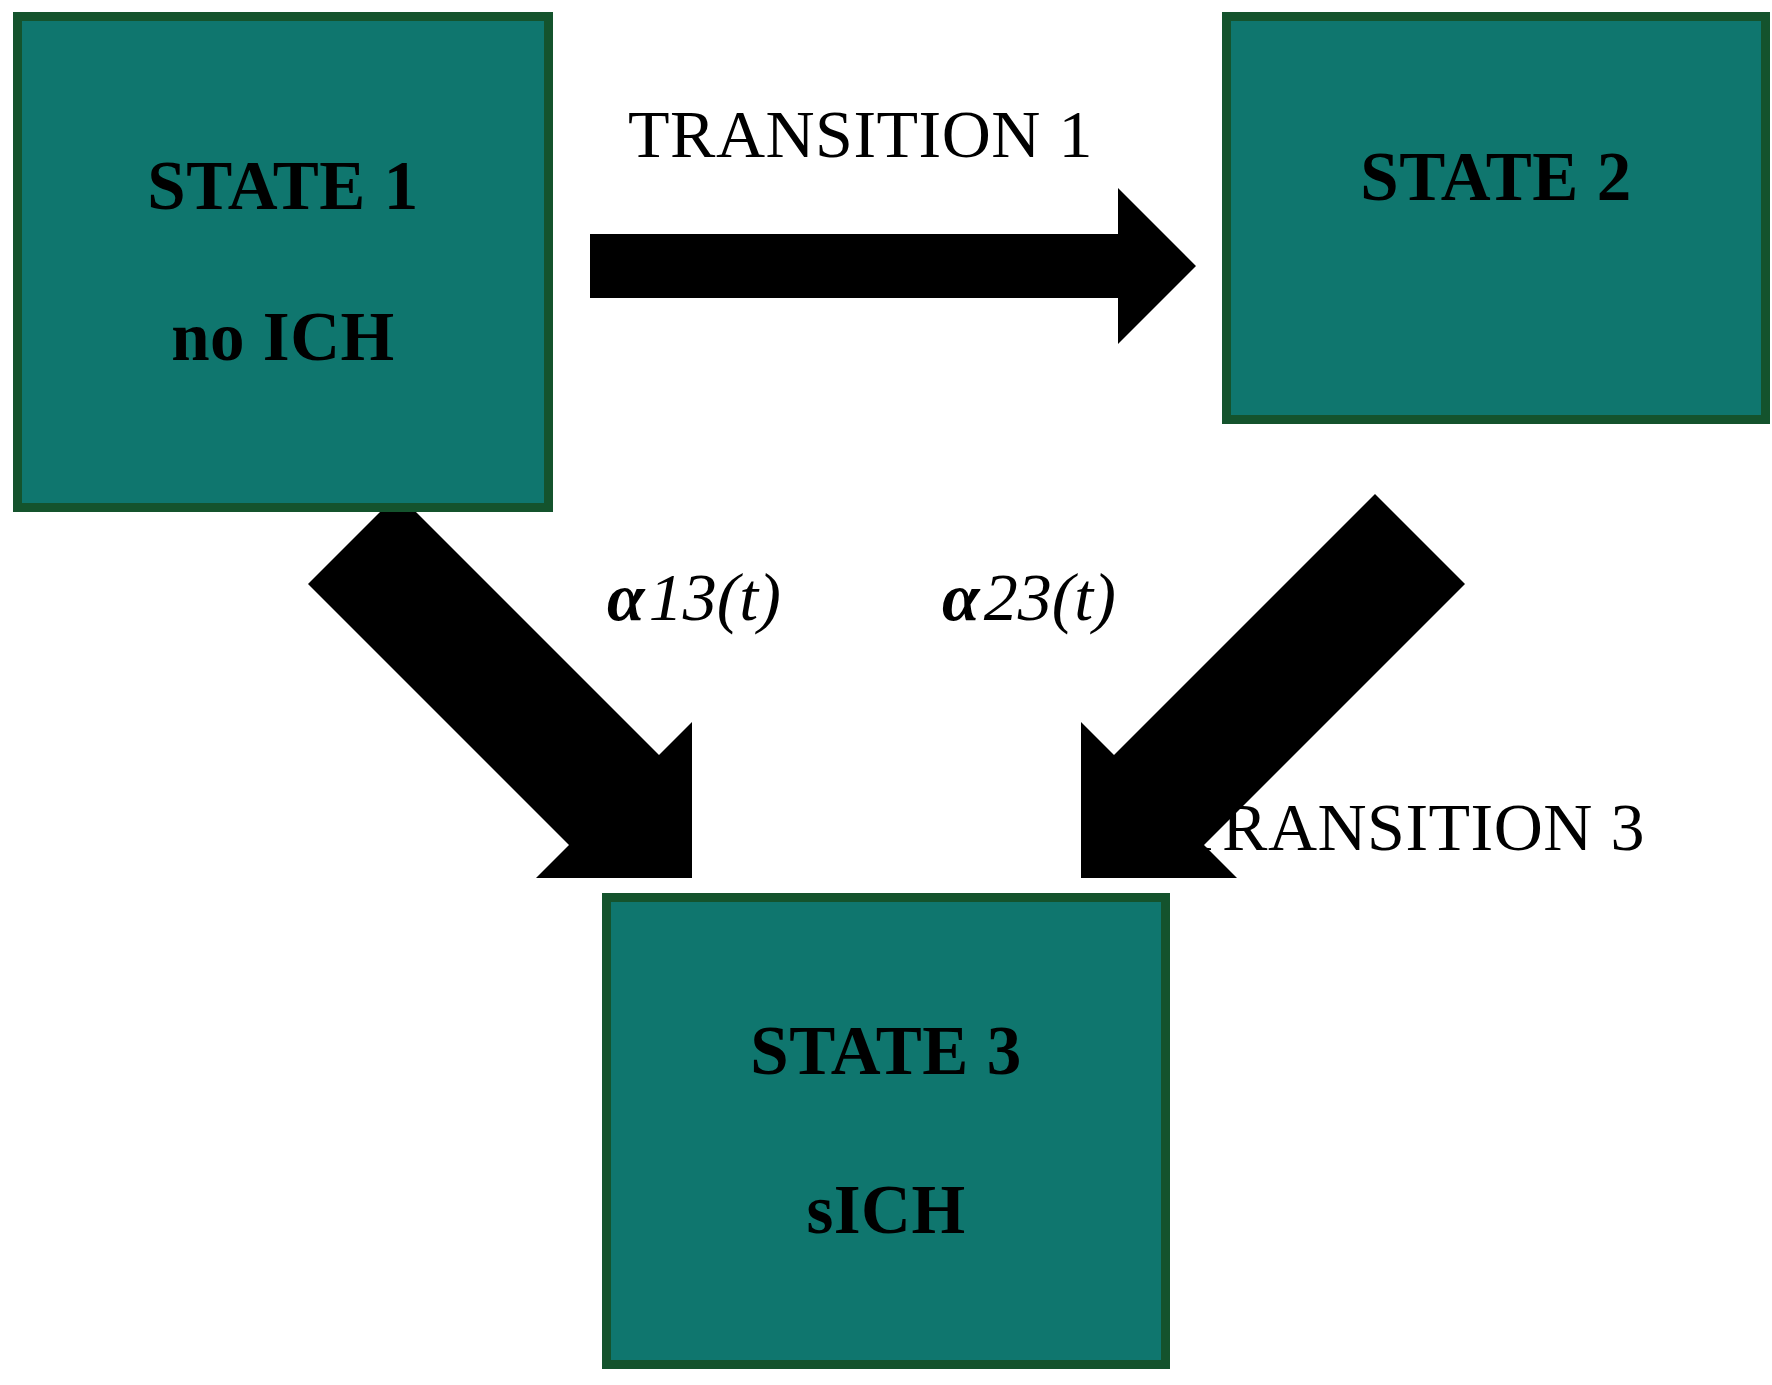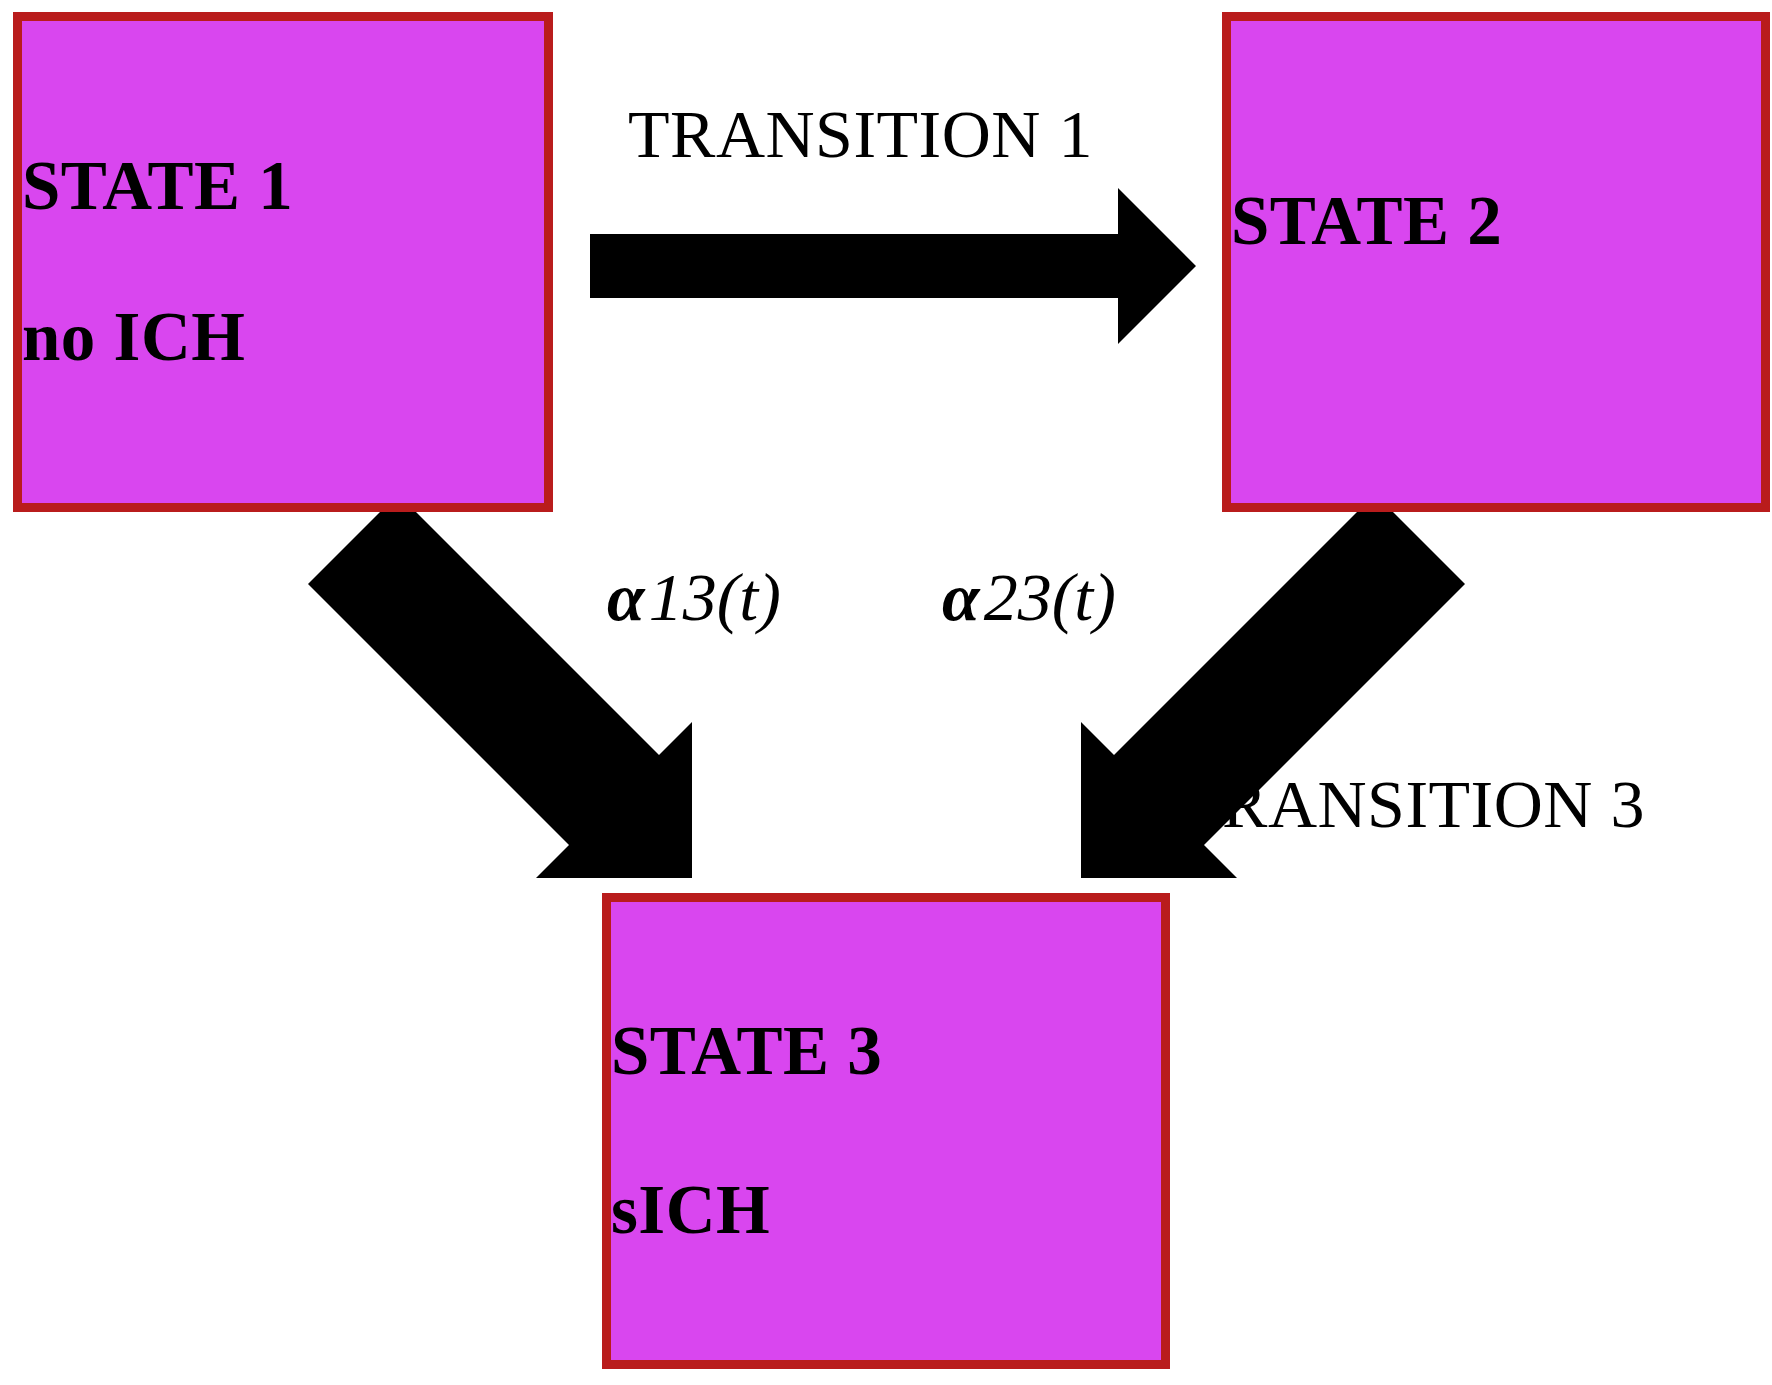--- a/index.html
+++ b/index.html
@@ -15,44 +15,44 @@
     background: #ffffff;
     font-family: "Liberation Serif", "DejaVu Serif", serif;
     color: #000000;
     overflow: hidden;
   }
 
   
   .state-box {
     position: absolute;
     box-sizing: border-box;
-    border: 9px solid #b91c1c;
-    background: #d946ef;
+    border: 9px solid #14532d;
+    background: #0f766e;
     display: flex;
     flex-direction: column;
-    align-items: flex-start;
+    align-items: center;
     justify-content: center;
   }
   .state-title {
     font-weight: bold;
     font-size: 69px;
     line-height: 1;
     letter-spacing: 0.5px;
     white-space: nowrap;
   }
   .state-sub {
     font-weight: bold;
     font-size: 69px;
     line-height: 1;
     letter-spacing: 0.5px;
     white-space: nowrap;
   }
 
   #state-1 { left: 13px;   top: 12px;   width: 540px; height: 500px; }
-  #state-2 { left: 1222px; top: 12px;   width: 548px; height: 500px; }
+  #state-2 { left: 1222px; top: 12px;   width: 548px; height: 412px; }
   #state-3 { left: 602px;  top: 893px;  width: 568px; height: 476px; }
 
   #state-1 .state-title { margin-bottom: 82px; }
   #state-2 .state-title { margin-bottom: 82px; }
   #state-3 .state-title { margin-bottom: 90px; }
 
   
   #arrow-layer {
     position: absolute;
     left: 0;
@@ -82,21 +82,21 @@
     font-style: italic;
     padding-right: 4px;
   }
 
   #label-transition-1 { left: 628px;  top: 100px; }
   #label-rate-12      { left: 790px;  top: 282px; }
 
   #label-transition-2 { left: 8px;    top: 770px; }
   #label-rate-13      { left: 607px;  top: 563px; }
 
-  #label-transition-3 { left: 1180px; top: 770px; }
+  #label-transition-3 { left: 1180px; top: 793px; }
   #label-rate-23      { left: 942px;  top: 563px; }
 </style>
 </head>
 <body>
 
 <div id="diagram-root">
 
   <svg id="arrow-layer" viewBox="0 0 1772 1385">
 
     <polygon fill="#000000" points="590,234 1118,234 1118,188 1196,266 1118,344 1118,298 590,298"></polygon>

